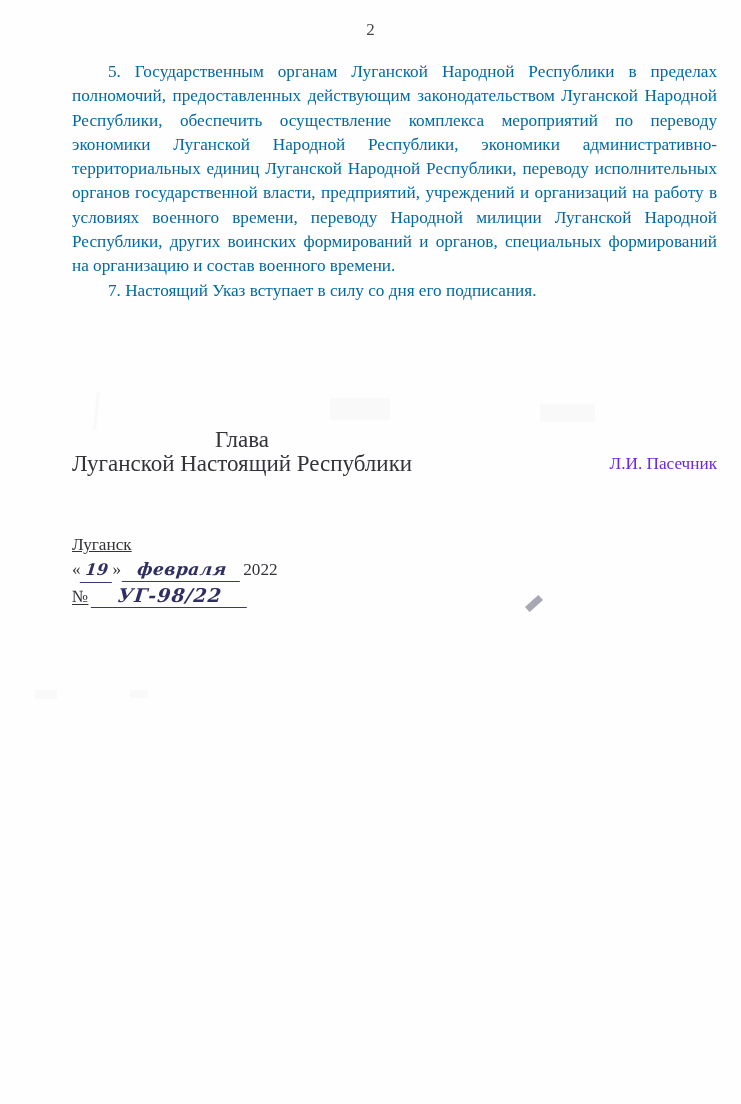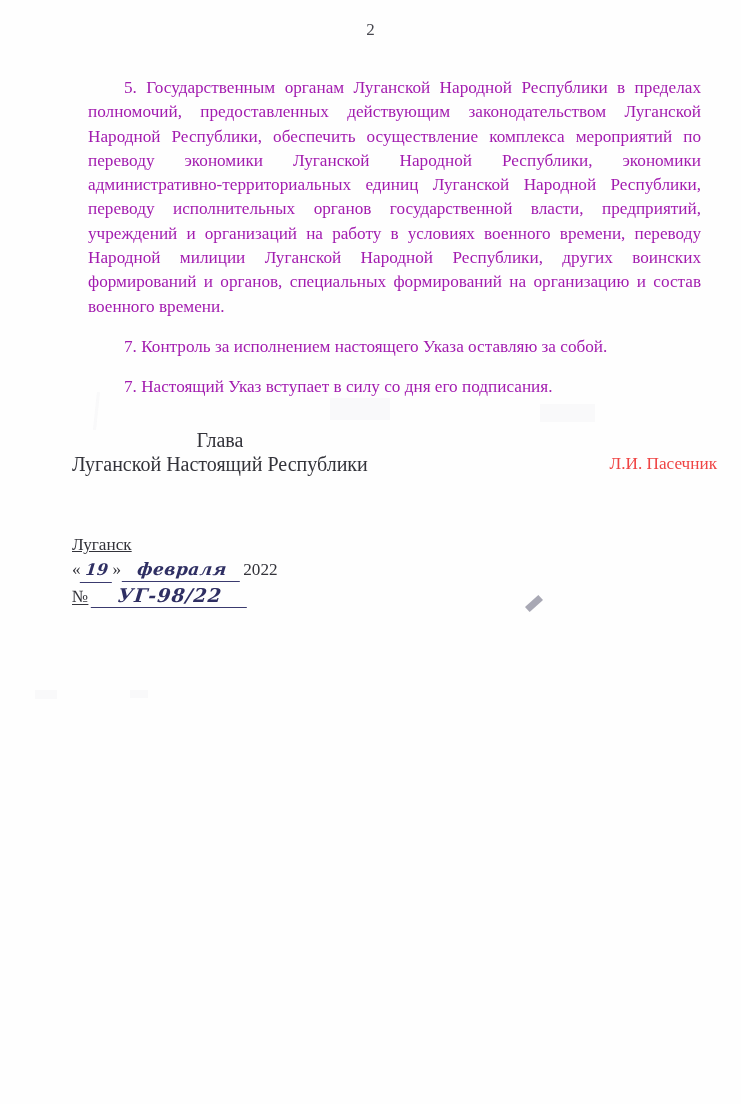--- a/index.html
+++ b/index.html
@@ -48,55 +48,55 @@
 
   
   .body-block {
     position: absolute;
     left: 72px;
     top: 60px;
     width: 645px;
   }
 
   .para {
-    margin: 16px;
+    margin: 0;
     text-align: justify;
     text-justify: inter-word;
     text-indent: 36px;
     font-size: 17.2px;
     line-height: 24.3px;
-    color: #a21caf;
+    color: #0369a1;
     hyphens: none;
   }
   
   .para-short { text-align: left; }
 
   
   .signature {
     position: absolute;
     left: 72px;
     top: 428px;
     width: 645px;
   }
   .sig-row {
     display: flex;
     align-items: flex-end;
     justify-content: space-between;
   }
   .sig-title {
-    font-size: 20px;
+    font-size: 23px;
     line-height: 24.3px;
     color: #33333a;
     text-align: center;
     white-space: pre;
   }
   .sig-name {
     font-size: 17.2px;
     line-height: 24.3px;
-    color: #ef4444;
+    color: #6d28d9;
     padding-bottom: 0px;
     white-space: nowrap;
   }
 
   
   .imprint {
     position: absolute;
     left: 72px;
     top: 534px;
     width: 420px;
@@ -149,21 +149,20 @@
   <div class="scan-noise noise-b"></div>
   <div class="scan-noise noise-c"></div>
   <div class="scan-noise noise-d"></div>
   <div class="scan-noise noise-e"></div>
   <div class="scan-noise noise-f"></div>
 
   <div class="page-number">2</div>
 
   <div class="body-block">
     <p class="para">5. Государственным органам Луганской Народной Республики в пределах полномочий, предоставленных действующим законодательством Луганской Народной Республики, обеспечить осуществление комплекса мероприятий по переводу экономики Луганской Народной Республики, экономики административно-территориальных единиц Луганской Народной Республики, переводу исполнительных органов государственной власти, предприятий, учреждений и организаций на работу в условиях военного времени, переводу Народной милиции Луганской Народной Республики, других воинских формирований и органов, специальных формирований на организацию и состав военного времени.</p>
-    <p class="para para-short">7. Контроль за исполнением настоящего Указа оставляю за собой.</p>
     <p class="para para-short">7. Настоящий Указ вступает в силу со дня его подписания.</p>
   </div>
 
   <div class="signature">
     <div class="sig-row">
       <div>
         <div class="sig-title">Глава</div>
         <div class="sig-title">Луганской Настоящий Республики</div>
       </div>
       <div class="sig-name">Л.И. Пасечник</div>

